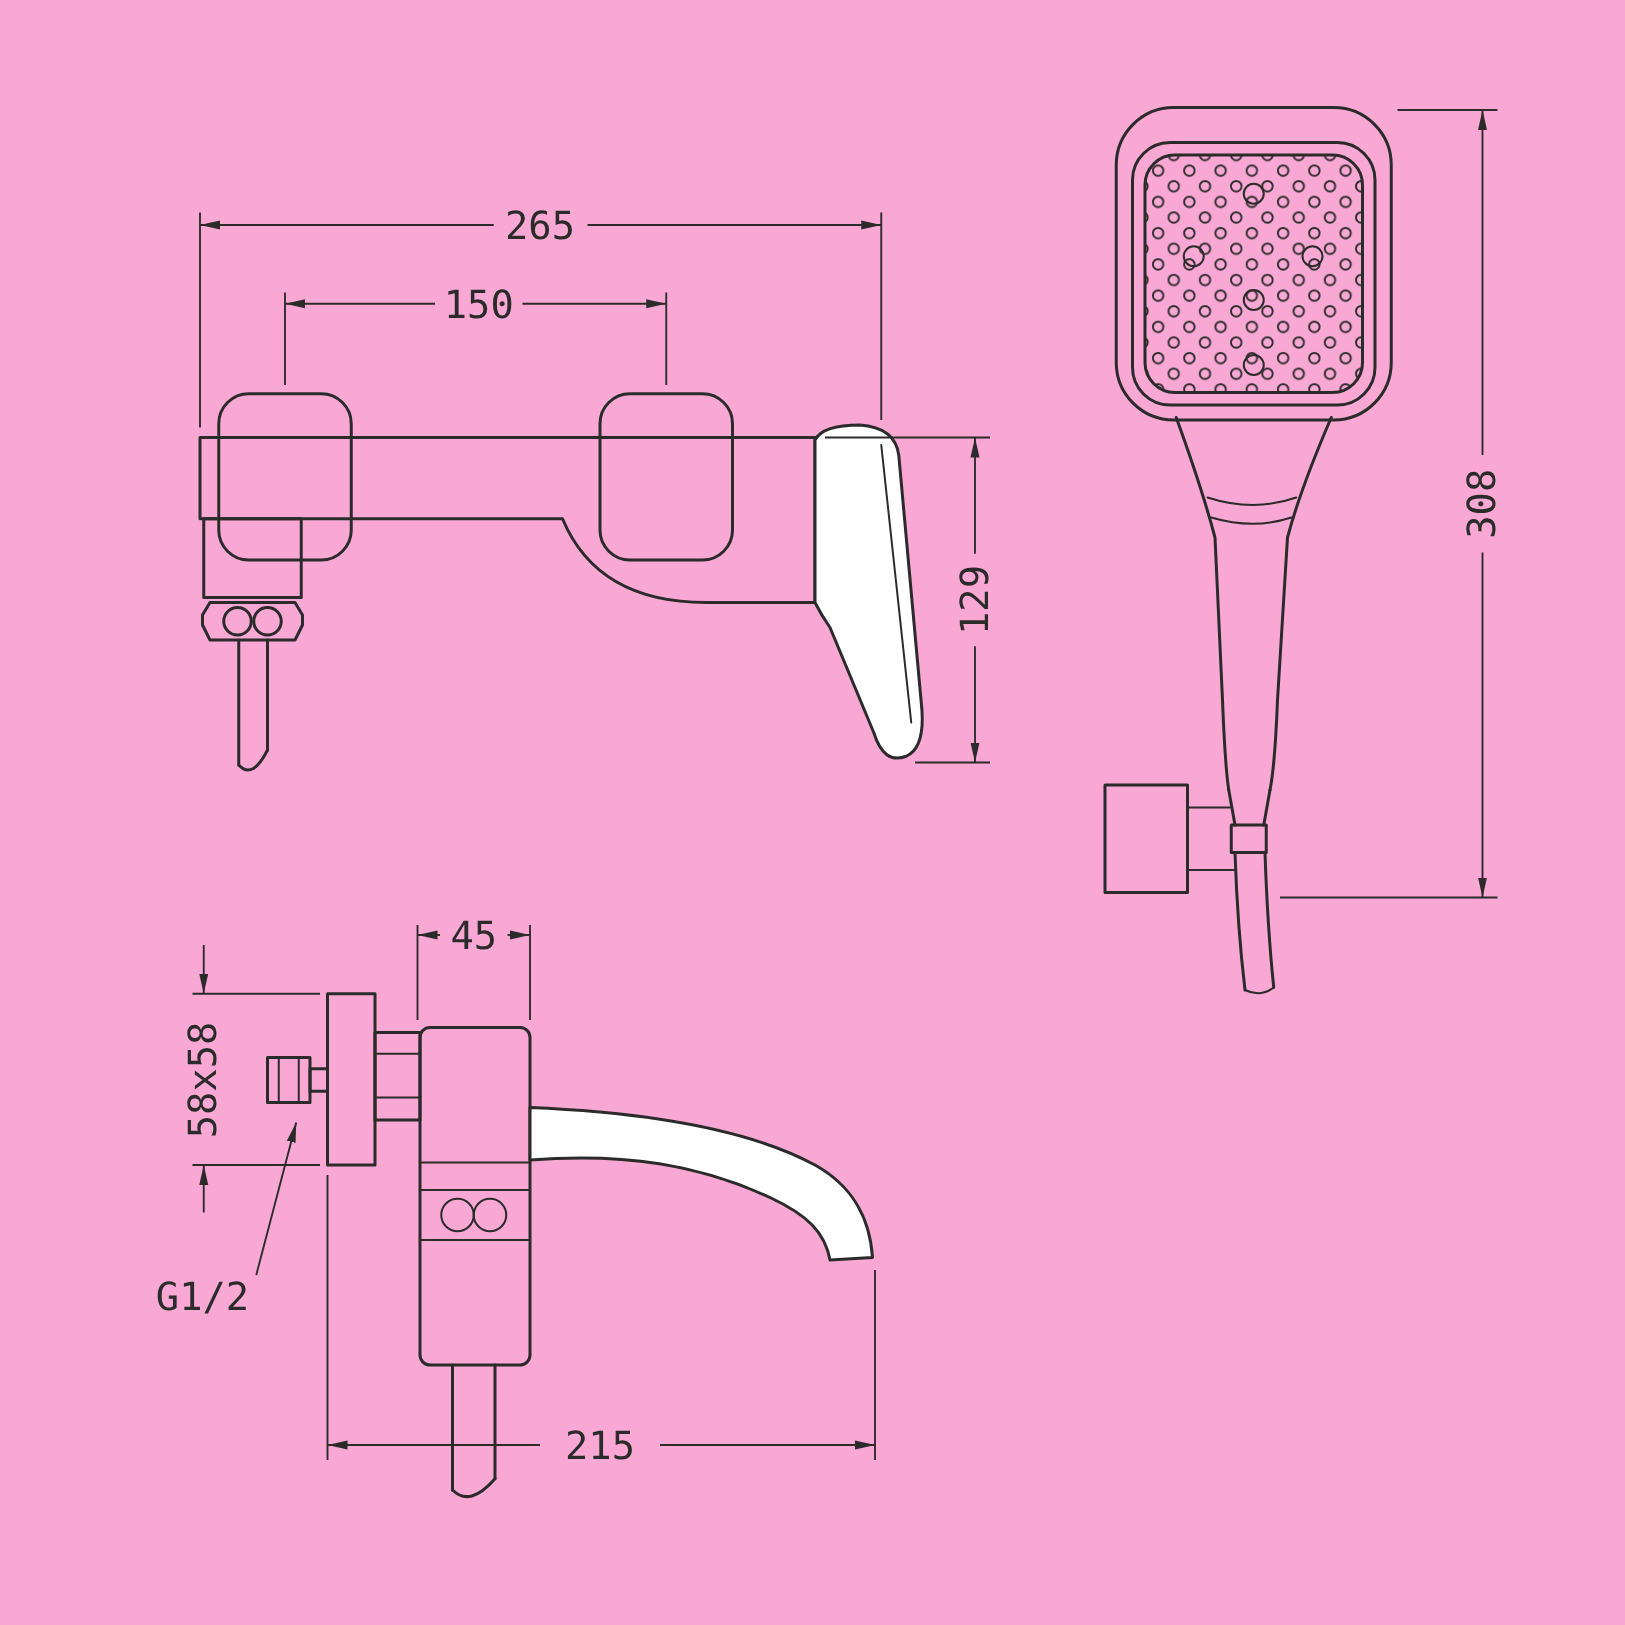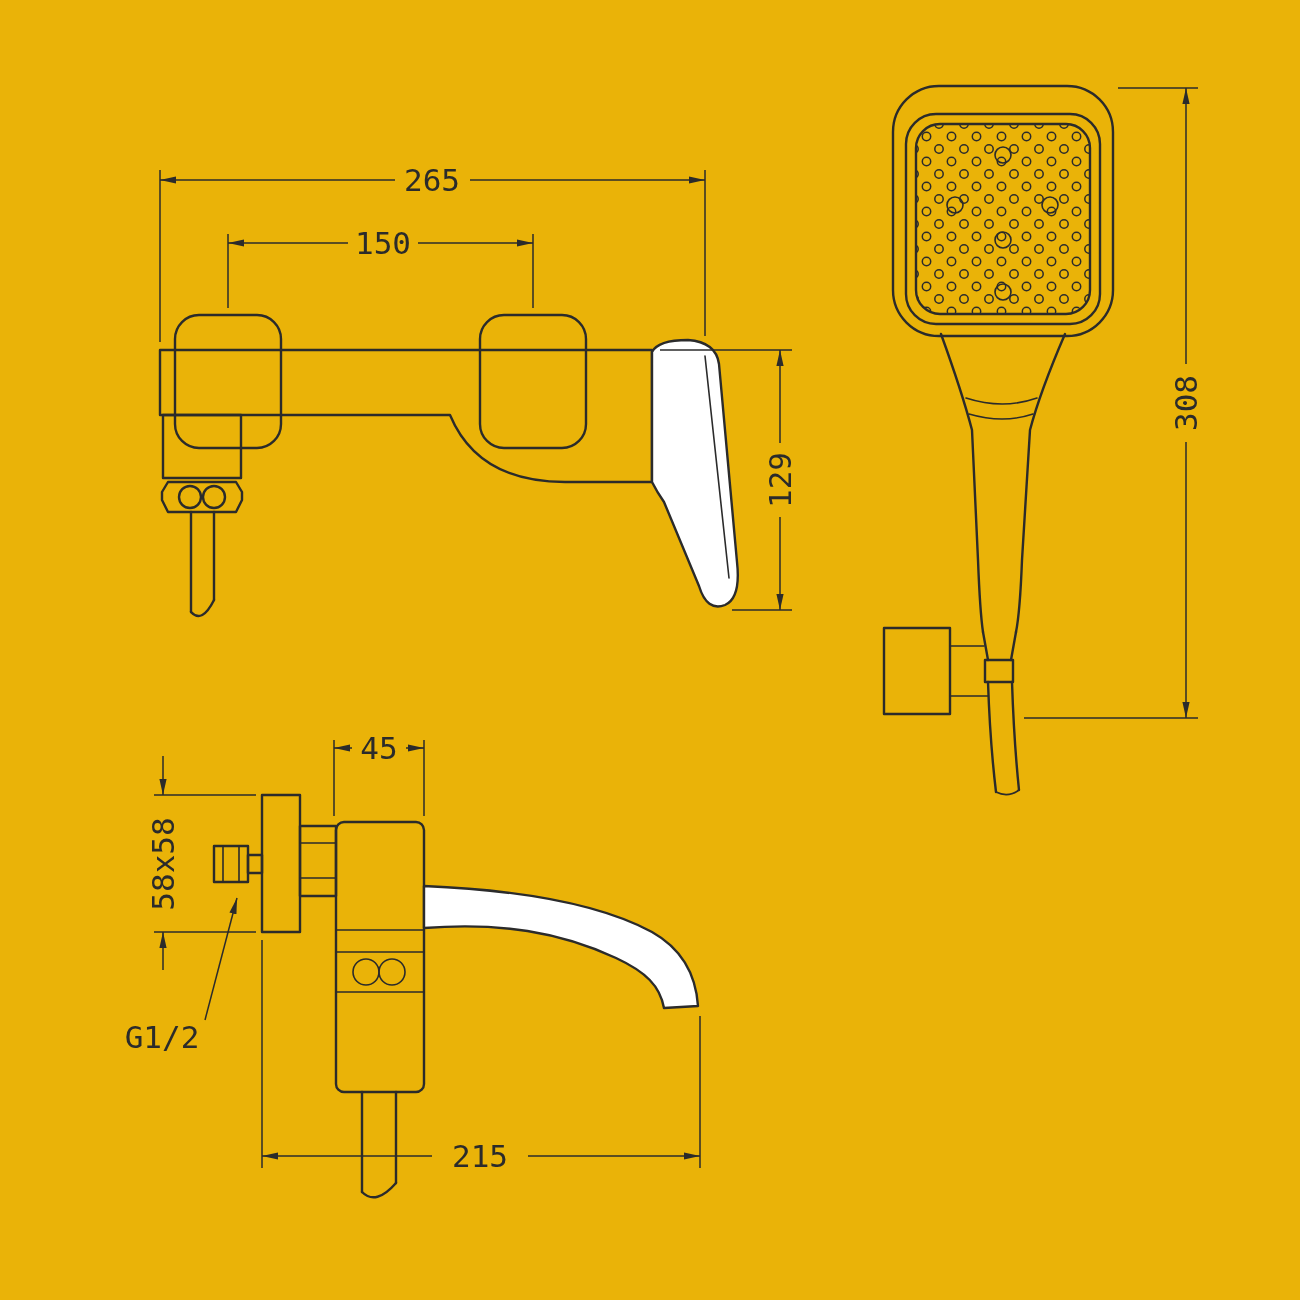--- a/index.html
+++ b/index.html
@@ -1,16 +1,16 @@
 <!DOCTYPE html>
 <html><head>
 <meta charset="utf-8">
 <style>
   html,body{margin:0;padding:0;background:#ffffff;}
-  .stage{width:1300px;height:1300px;background:#eab308;position:relative;overflow:hidden;}
+  .stage{width:1300px;height:1300px;background:#f9a8d4;position:relative;overflow:hidden;}
   svg{display:block;}
   .obj{fill:none;stroke:#2b2b2b;stroke-width:2.4;stroke-linejoin:round;stroke-linecap:round;}
   .objf{fill:#ffffff;stroke:#2b2b2b;stroke-width:2.4;stroke-linejoin:round;stroke-linecap:round;}
   .objDots{fill:url(#dots);stroke:#2b2b2b;stroke-width:2.4;stroke-linejoin:round;}
   .thin{fill:none;stroke:#2b2b2b;stroke-width:1.6;stroke-linecap:round;}
   .dim{fill:none;stroke:#2b2b2b;stroke-width:1.5;}
   .dimtext{font-family:"DejaVu Sans Mono","Liberation Mono",monospace;font-size:31px;fill:#2b2b2b;}
 </style>
 </head>
 <body>

